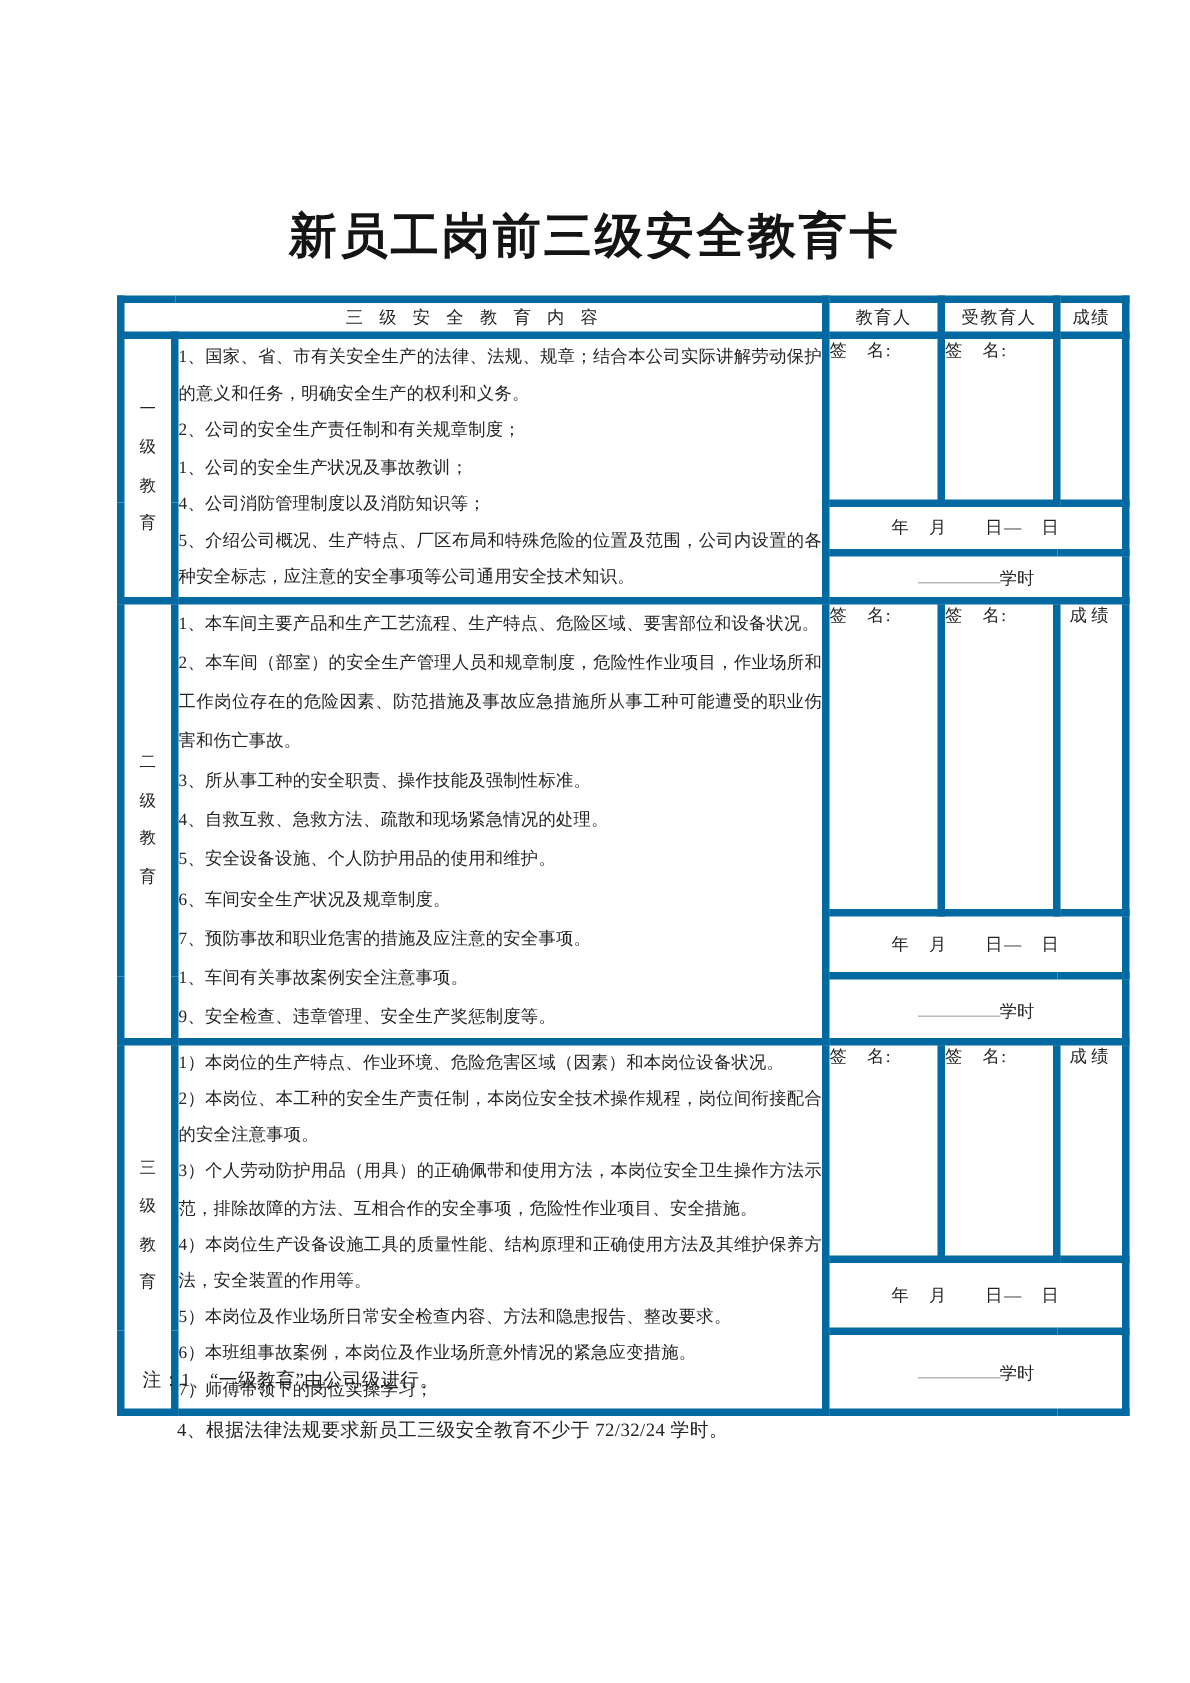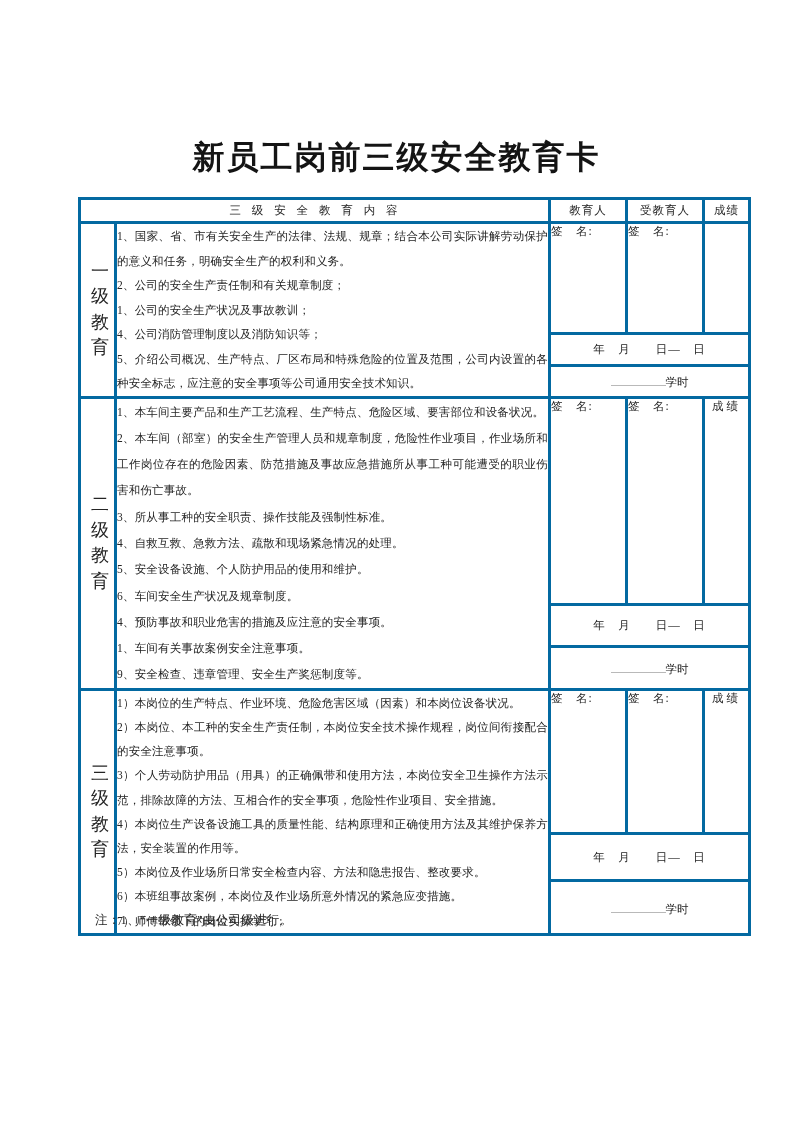--- a/index.html
+++ b/index.html
@@ -9,32 +9,32 @@
   }
   .doc-title{
     position:absolute;top:136px;left:0;width:100%;text-align:center;
     font-size:32px;font-weight:bold;letter-spacing:2px;color:#141414;
   }
   table.edu-card{
     position:absolute;left:78px;top:197px;width:670px;
     border-collapse:collapse;table-layout:fixed;
   }
   table.edu-card td{
-    border:3px solid #0369a1;padding:0;font-size:11.5px;color:#242424;
+    border:5px solid #0369a1;padding:0;font-size:11.5px;color:#242424;
   }
   tr.h-head{height:24px;}
   tr.s1-a{height:109px;} tr.s1-b{height:32px;} tr.s1-c{height:31px;}
   tr.s2-a{height:187px;} tr.s2-b{height:38px;} tr.s2-c{height:39px;}
   tr.s3-a{height:143px;} tr.s3-b{height:47px;} tr.s3-c{height:53px;}
   td.head-content{text-align:center;font-size:12.5px;letter-spacing:2px;word-spacing:4px;}
   td.head-col{text-align:center;font-size:12px;letter-spacing:1px;}
   td.label-cell{text-align:center;vertical-align:middle;}
   td.label-cell .vlabel{
     width:13px;margin:0 auto;word-break:break-all;line-height:25.5px;
-    font-size:18px;text-align:center;
+    font-size:11px;text-align:center;
   }
   td.content-cell{
     vertical-align:top;padding:3px 5px 2px 6px;text-align:justify;
     letter-spacing:0.2px;
   }
   td.content-cell.lh1 .item{line-height:24.5px;}
   td.content-cell.lh2 .item{line-height:26.3px;}
   td.content-cell.lh3 .item{line-height:24.2px;}
   td.sig-cell{
     vertical-align:top;text-align:left;padding:7px 0 0 9px;
@@ -107,21 +107,21 @@
     <td class="label-cell" rowspan="3">
       <div class="vlabel">二级教育</div>
     </td>
     <td class="content-cell lh2" rowspan="3">
       <div class="item">1、本车间主要产品和生产工艺流程、生产特点、危险区域、要害部位和设备状况。</div>
       <div class="item">2、本车间（部室）的安全生产管理人员和规章制度，危险性作业项目，作业场所和工作岗位存在的危险因素、防范措施及事故应急措施所从事工种可能遭受的职业伤害和伤亡事故。</div>
       <div class="item">3、所从事工种的安全职责、操作技能及强制性标准。</div>
       <div class="item">4、自救互救、急救方法、疏散和现场紧急情况的处理。</div>
       <div class="item">5、安全设备设施、个人防护用品的使用和维护。</div>
       <div class="item">6、车间安全生产状况及规章制度。</div>
-      <div class="item">4、预防事故和职业危害的措施及应注意的安全事项。</div>
+      <div class="item">7、预防事故和职业危害的措施及应注意的安全事项。</div>
       <div class="item">1、车间有关事故案例安全注意事项。</div>
       <div class="item">9、安全检查、违章管理、安全生产奖惩制度等。</div>
     </td>
     <td class="sig-cell">签　名:</td>
     <td class="sig-cell">签　名:</td>
     <td class="score-cell">成绩</td>
   </tr>
   <tr class="s2-b">
     <td class="date-cell" colspan="3">年　月　　日—　日</td>
   </tr>
@@ -154,13 +154,14 @@
   <tr class="s3-c">
     <td class="hours-cell" colspan="3">
       <span class="u-line"></span><span>学时</span>
     </td>
   </tr>
 </tbody>
   </table>
 
 <div class="notes">
   <div class="note-line">注：1、“一级教育”由公司级进行。</div>
+  <div class="note-line indent">4、根据法律法规要求新员工三级安全教育不少于 72/32/24 学时。</div>
 </div>
 
 </body></html>

